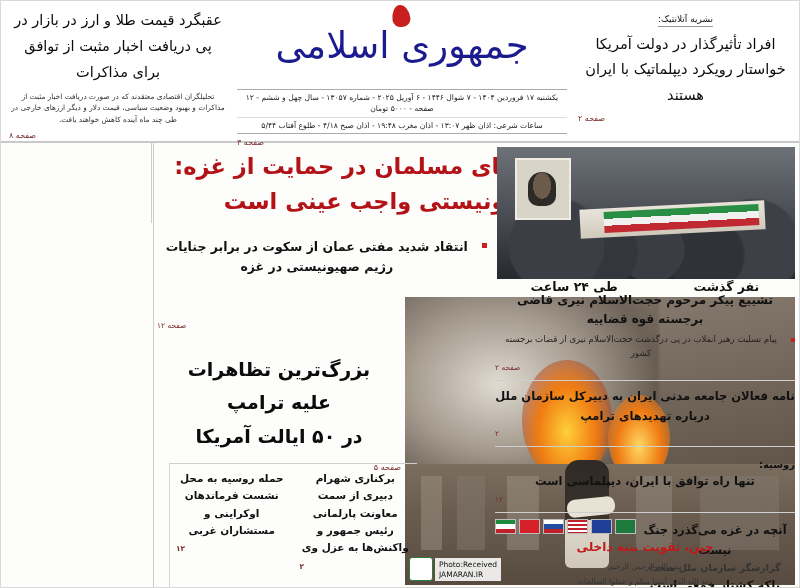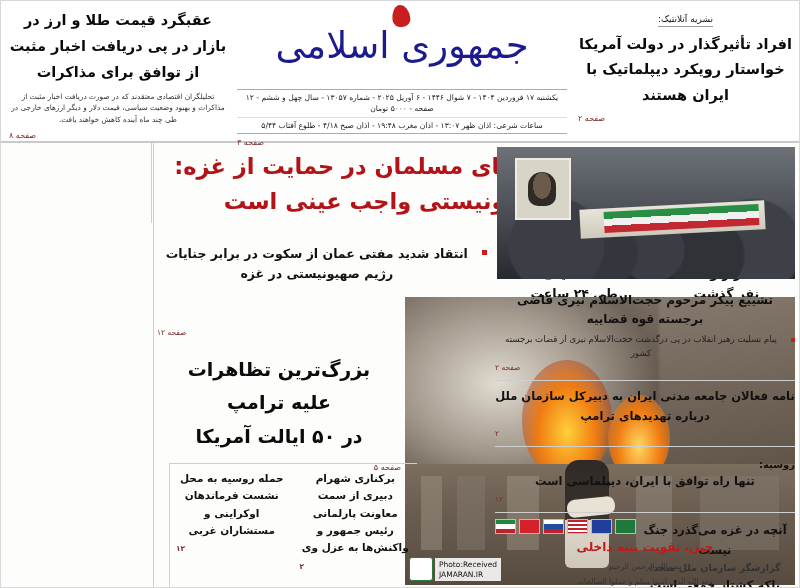--- a/index.html
+++ b/index.html
@@ -39,21 +39,21 @@
   .mast-kicker {
     font-size: 9px;
     color: #111;
     border-bottom: 1px solid #999;
     padding-bottom: 2px;
     margin-bottom: 5px;
     display: inline-block;
   }
   .mast-headline {
     font-size: 14.5px;
-    font-weight: bold;
+    font-weight: normal;
     line-height: 1.75;
     color: #0a0a0a;
   }
   .mast-pagenum {
     margin-top: 6px;
     font-size: 8px;
     color: #7a2b2b;
     text-align: left;
     direction: ltr;
   }
@@ -157,21 +157,20 @@
     justify-content: center;
     gap: 26px;
     font-size: 12.5px;
     font-weight: bold;
     color: #111;
     line-height: 1.6;
   }
   .bullet {
     position: relative;
     padding-right: 10px;
-    margin-top: 7px;
   }
   .bullet::before {
     content: "";
     position: absolute;
     right: 0; top: 6px;
     width: 5px; height: 5px;
     background: #c81e1e;
   }
   .bullet .sub { display: block; font-weight: bold; }
 

